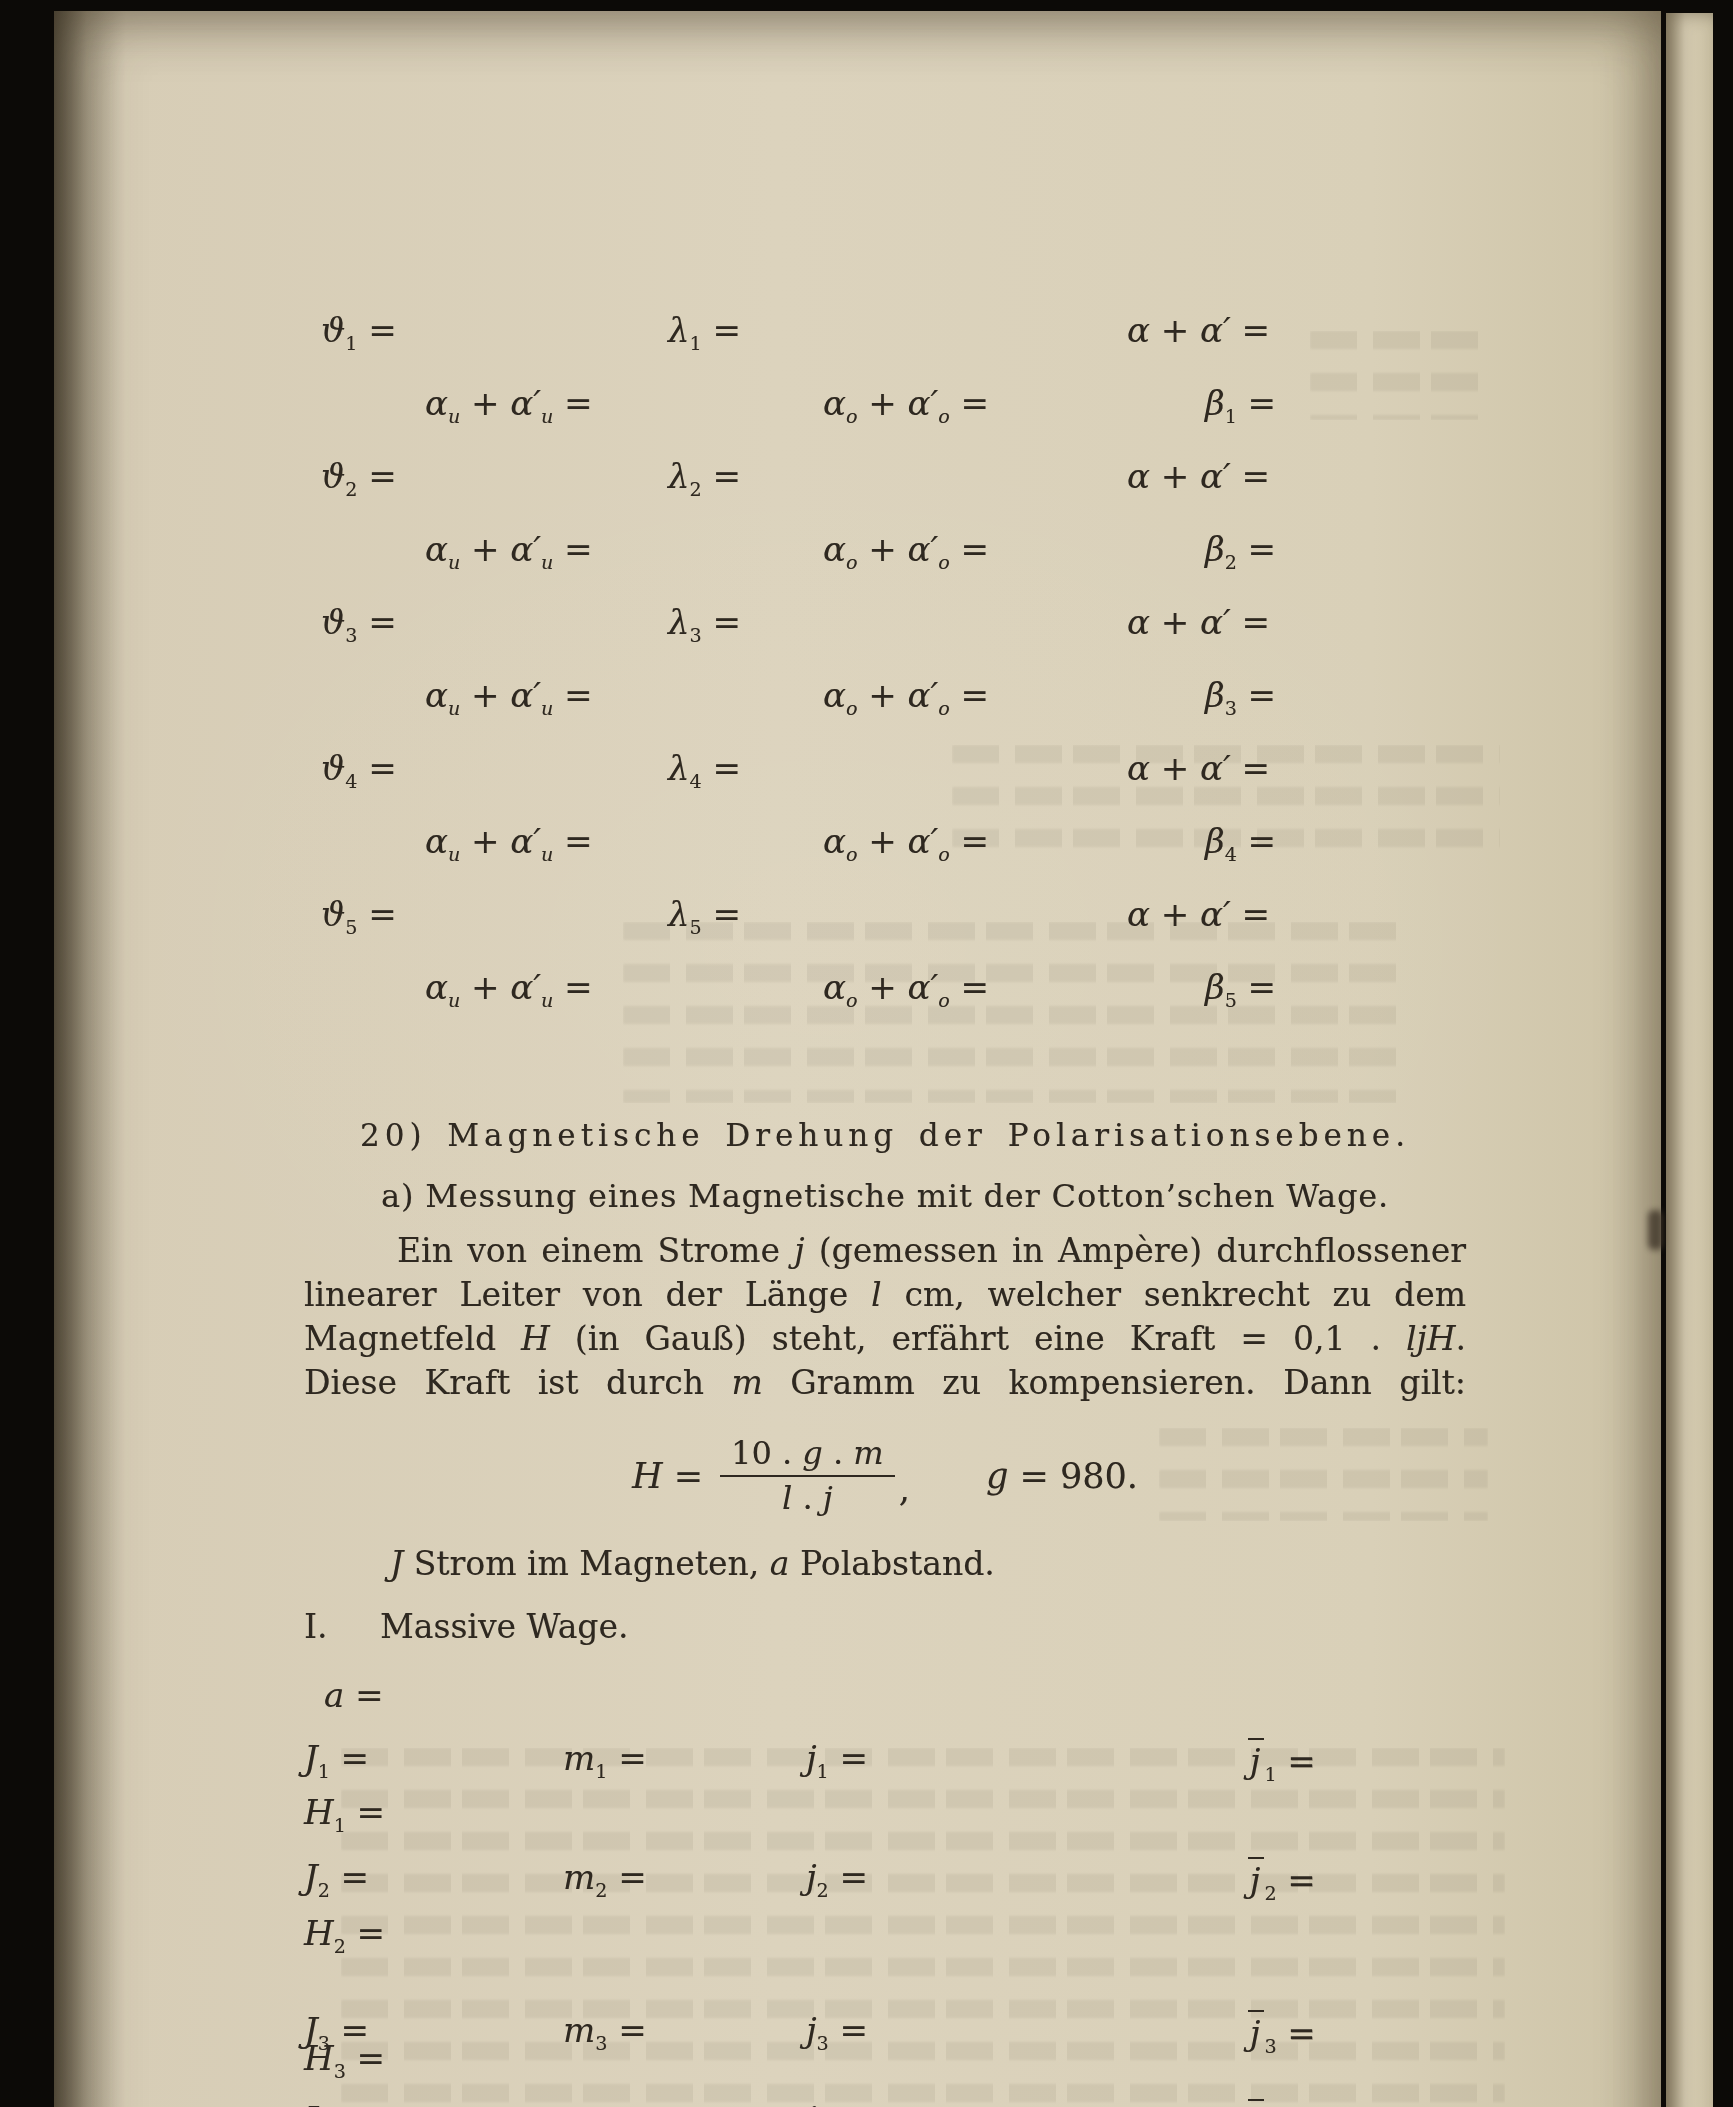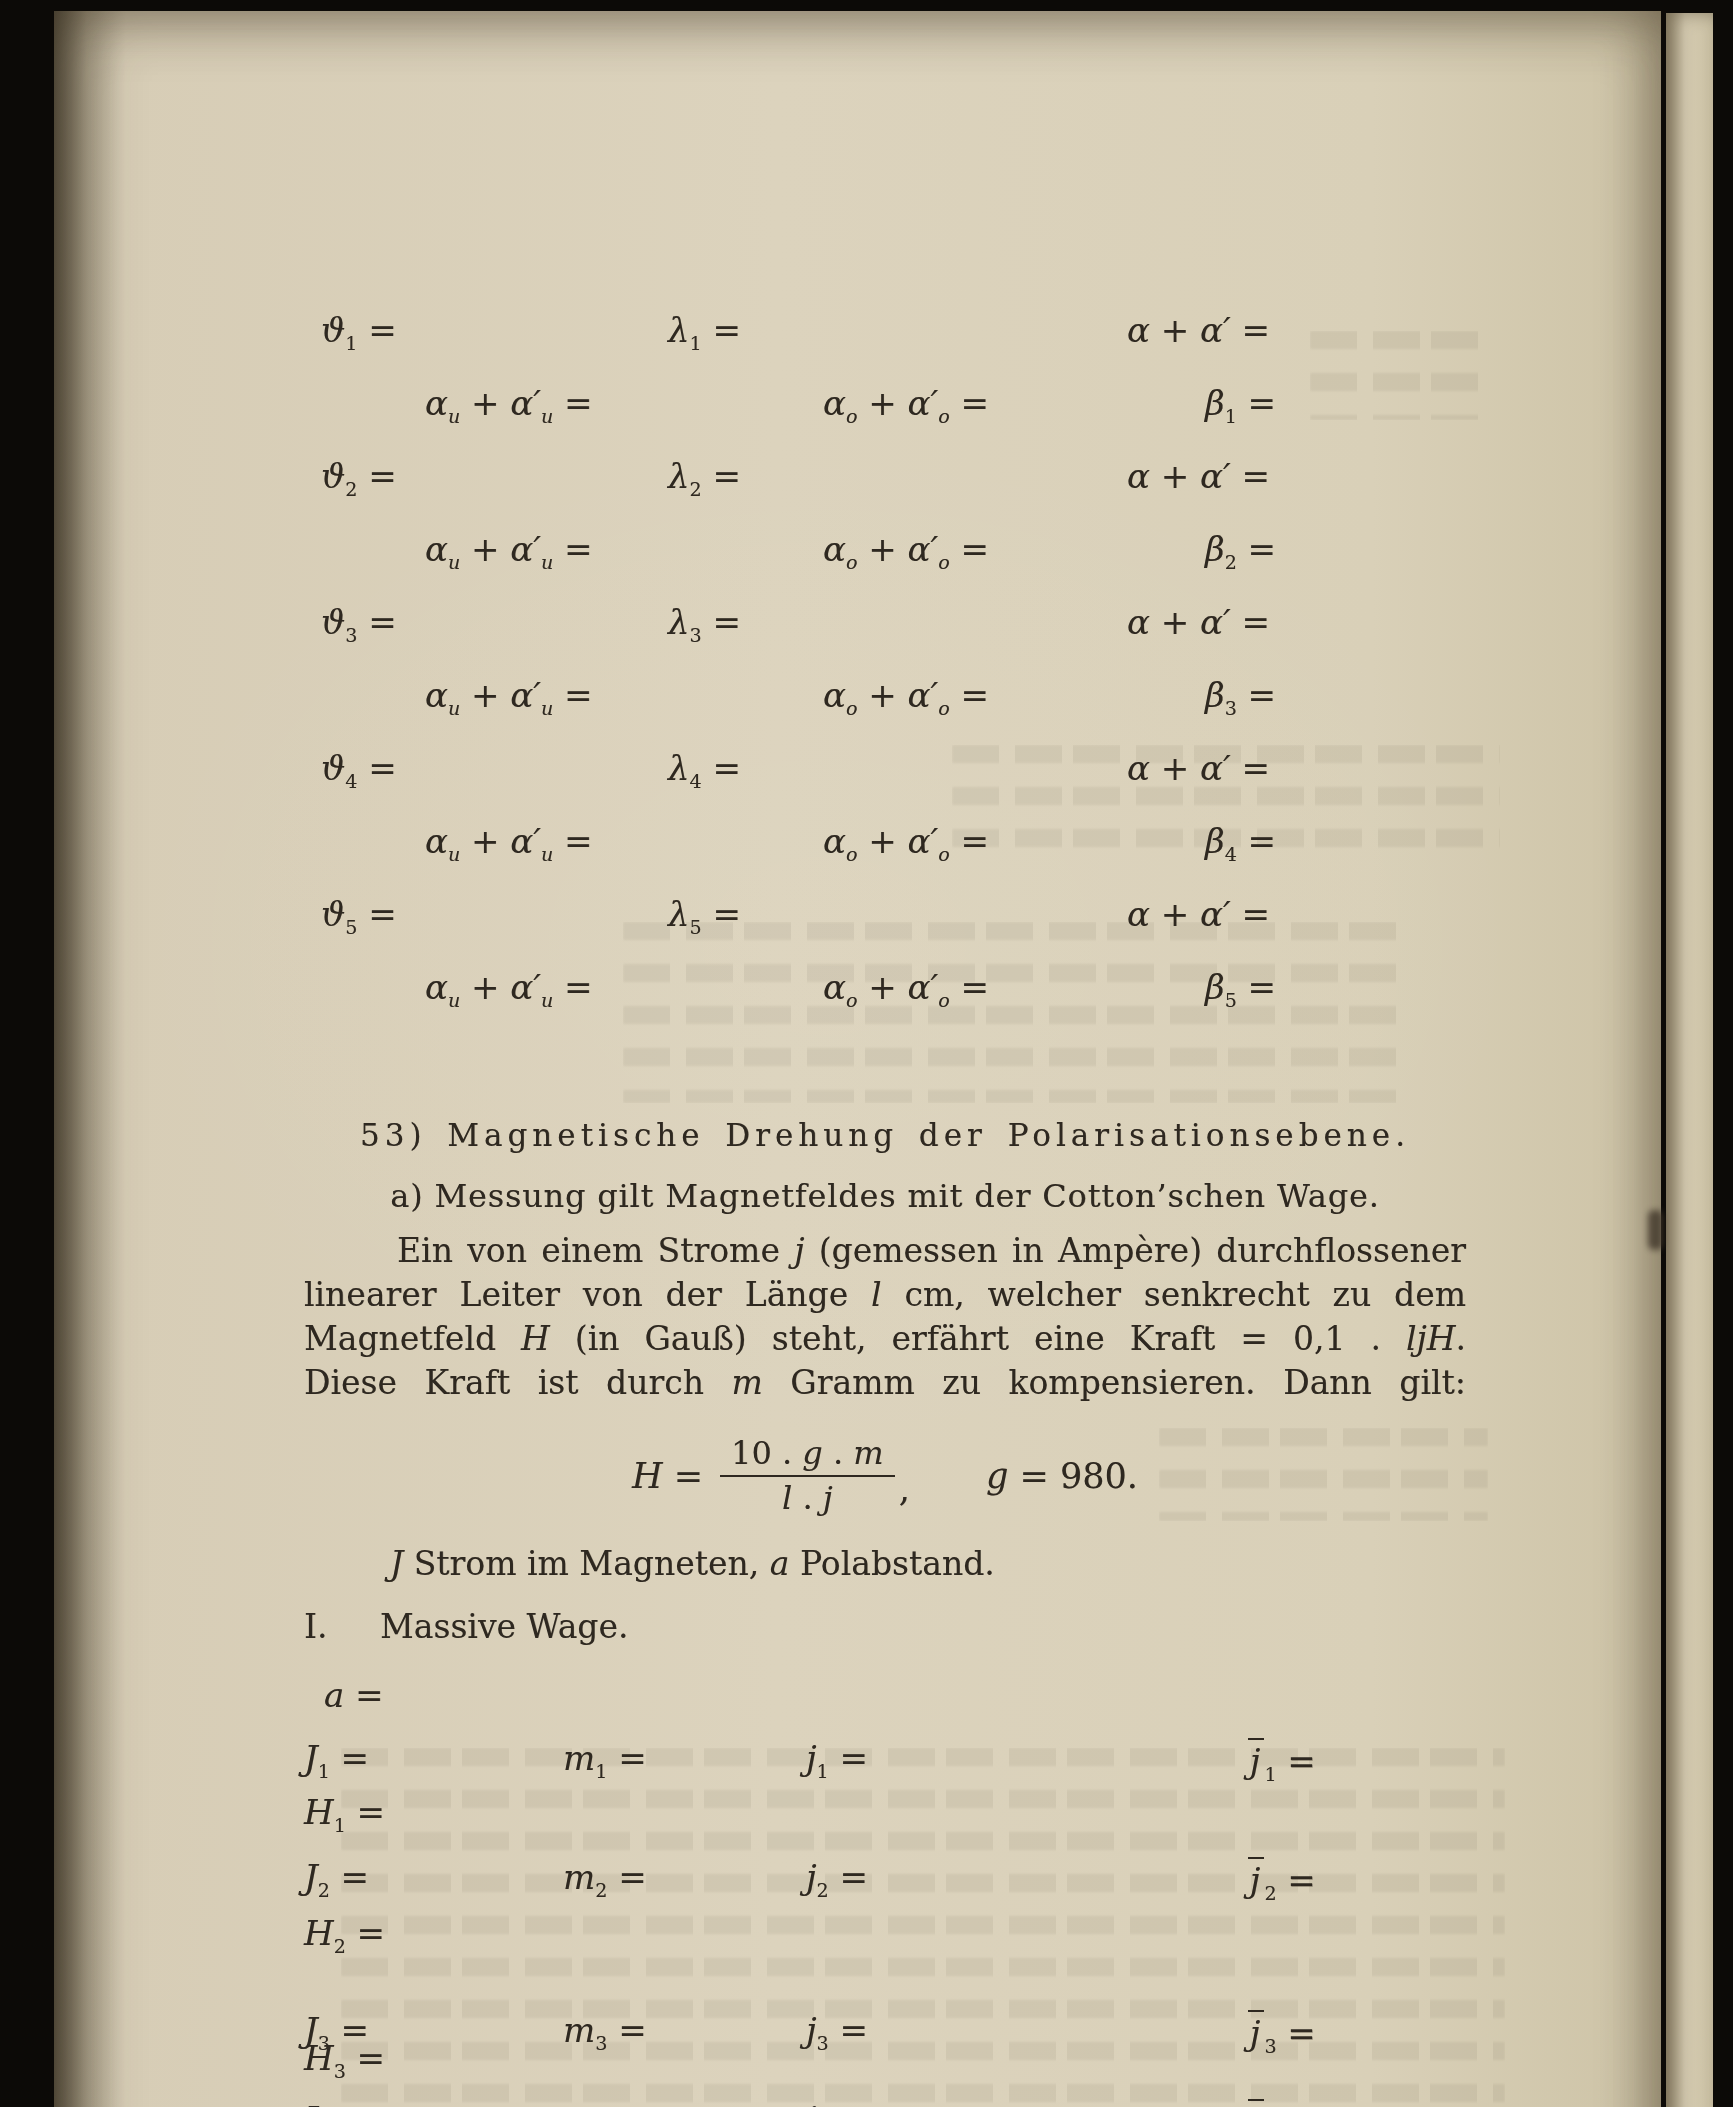--- a/index.html
+++ b/index.html
@@ -150,22 +150,22 @@
         <span class="gc c2 math"><span class="mvar">λ</span><sub>5</sub> =</span>
         <span class="gc c3 math"><span class="mvar">α</span> + <span class="mvar">α′</span> =</span>
       </div>
       <div class="g-row indent">
         <span class="gc c1 math"><span class="mvar">α</span><sub><span class="mvar">u</span></sub> + <span class="mvar">α′</span><sub><span class="mvar">u</span></sub> =</span>
         <span class="gc c2 math"><span class="mvar">α</span><sub><span class="mvar">o</span></sub> + <span class="mvar">α′</span><sub><span class="mvar">o</span></sub> =</span>
         <span class="gc c3 math"><span class="mvar">β</span><sub>5</sub> =</span>
       </div>
     </div>
 
-    <div class="heading">53) Magnetische Drehung der Polarisationsebene.</div>
-    <div class="subheading">a) Messung gilt Magnetfeldes mit der Cotton’schen Wage.</div>
+    <div class="heading">20) Magnetische Drehung der Polarisationsebene.</div>
+    <div class="subheading">a) Messung eines Magnetische mit der Cotton’schen Wage.</div>
 
     <div class="para">
       <div class="jline first">Ein von einem Strome <span class="mvar">j</span> (gemessen in Ampère) durchflossener</div>
       <div class="jline">linearer Leiter von der Länge <span class="mvar">l</span> cm, welcher senkrecht zu dem</div>
       <div class="jline">Magnetfeld <span class="mvar">H</span> (in Gauß) steht, erfährt eine Kraft = 0,1 . <span class="mvar">ljH</span>.</div>
       <div class="jline">Diese Kraft ist durch <span class="mvar">m</span> Gramm zu kompensieren. Dann gilt:</div>
     </div>
 
     <div class="formula">
       <span class="math"><span class="mvar">H</span> =</span>

